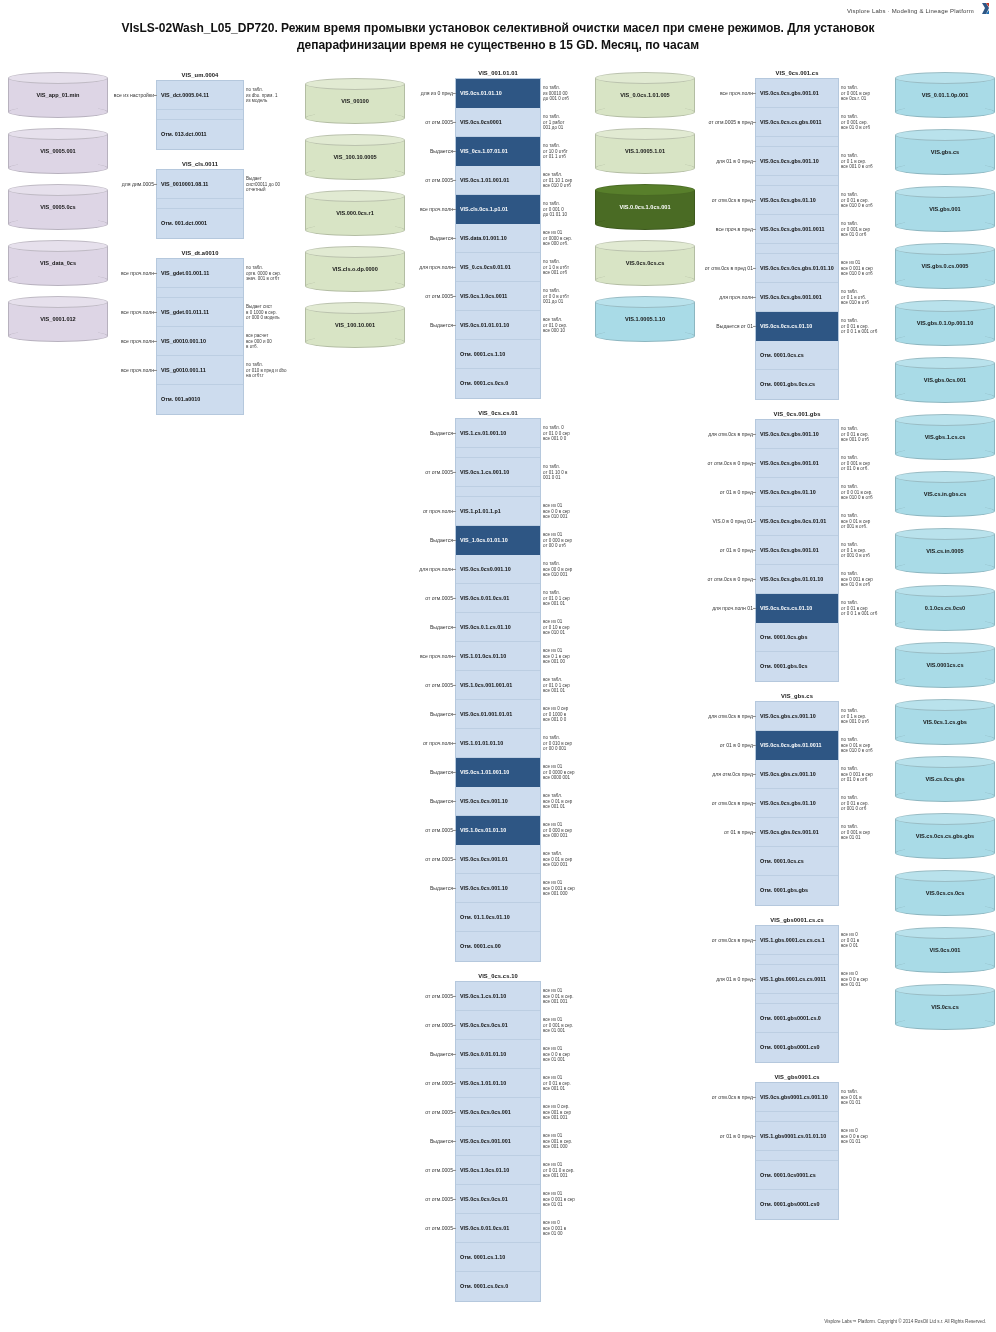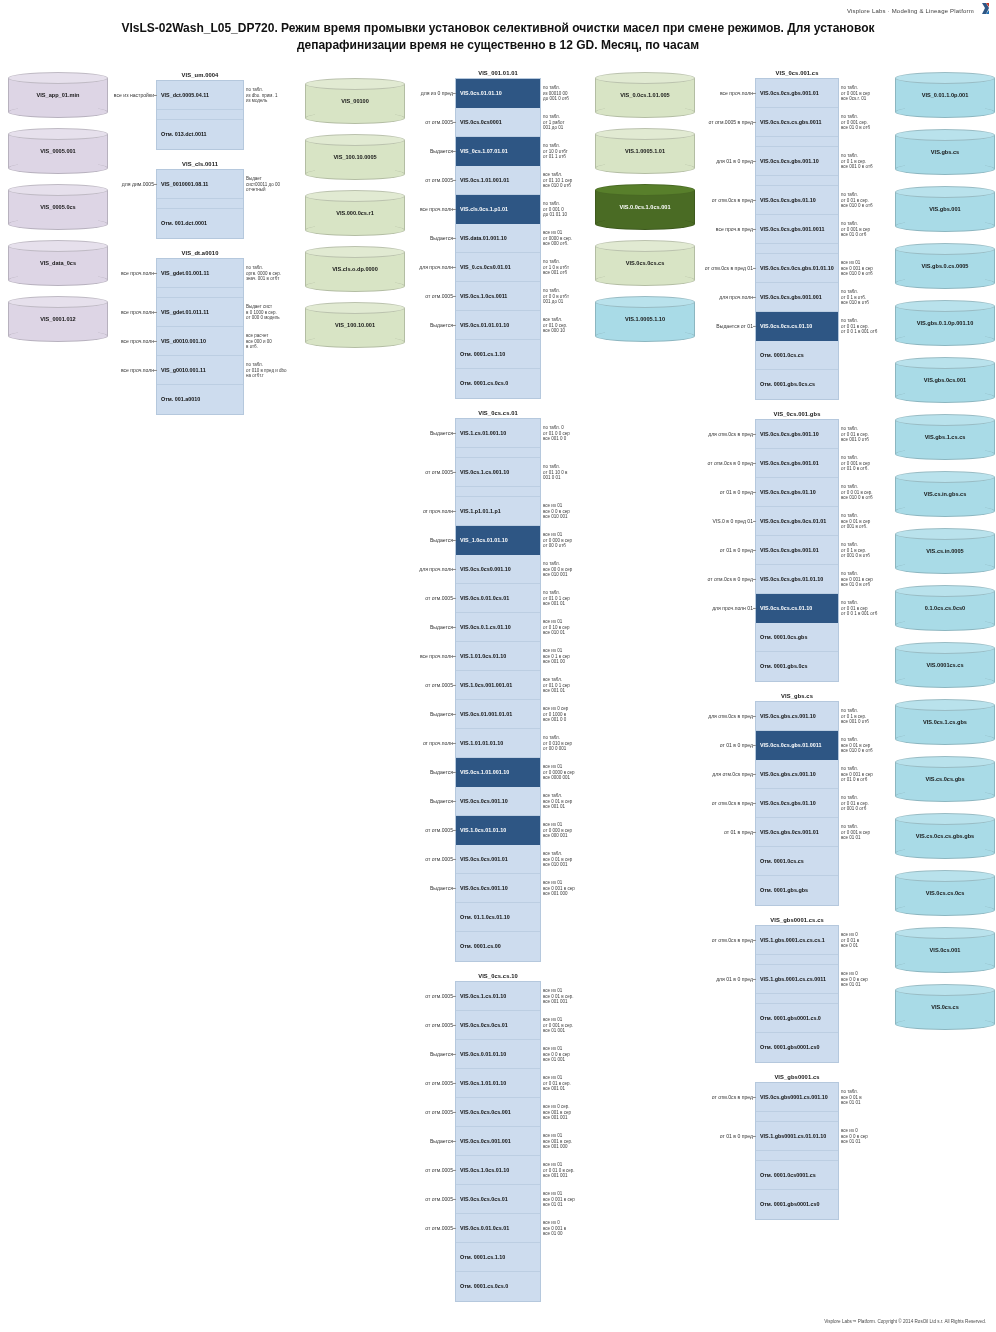--- a/index.html
+++ b/index.html
@@ -125,21 +125,21 @@
       <path d="M1 1 L5 1 L8 6 L5 12 L1 12 L4 6 Z" fill="#2e5684"></path>
       <path d="M5 1 L8 1 L8 5 Z" fill="#c0392b"></path>
       <path d="M5 12 L8 12 L8 8 Z" fill="#1f6fb2"></path>
     </svg>
   </span>
 </div>
 
 <div class="title">
   <span>VIsLS-02Wash_L05_DP720. Режим время промывки  установок селективной очистки масел при смене режимов. Для установок</span>
   <br>
-  <span>депарафинизации время не существенно в 12 GD. Месяц, по часам</span>
+  <span>депарафинизации время не существенно в 15 GD. Месяц, по часам</span>
 </div>
 
 <div class="canvas">
   <div class="col" id="col1" style="left: 8px; padding-top: 6px;">
       <div class="cyl lav" style="margin-bottom: 10px;">
         <div class="body"></div>
         <div class="bot"></div>
         <div class="top"></div>
         <div class="cap">VIS_app_01.min</div>
       </div>

